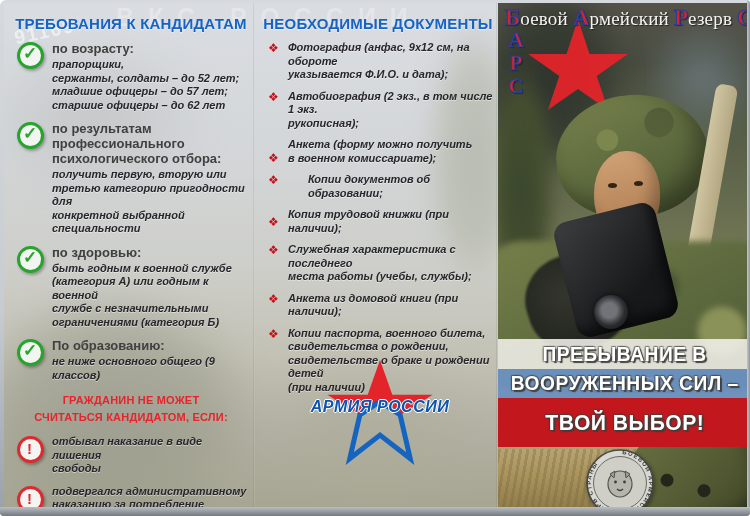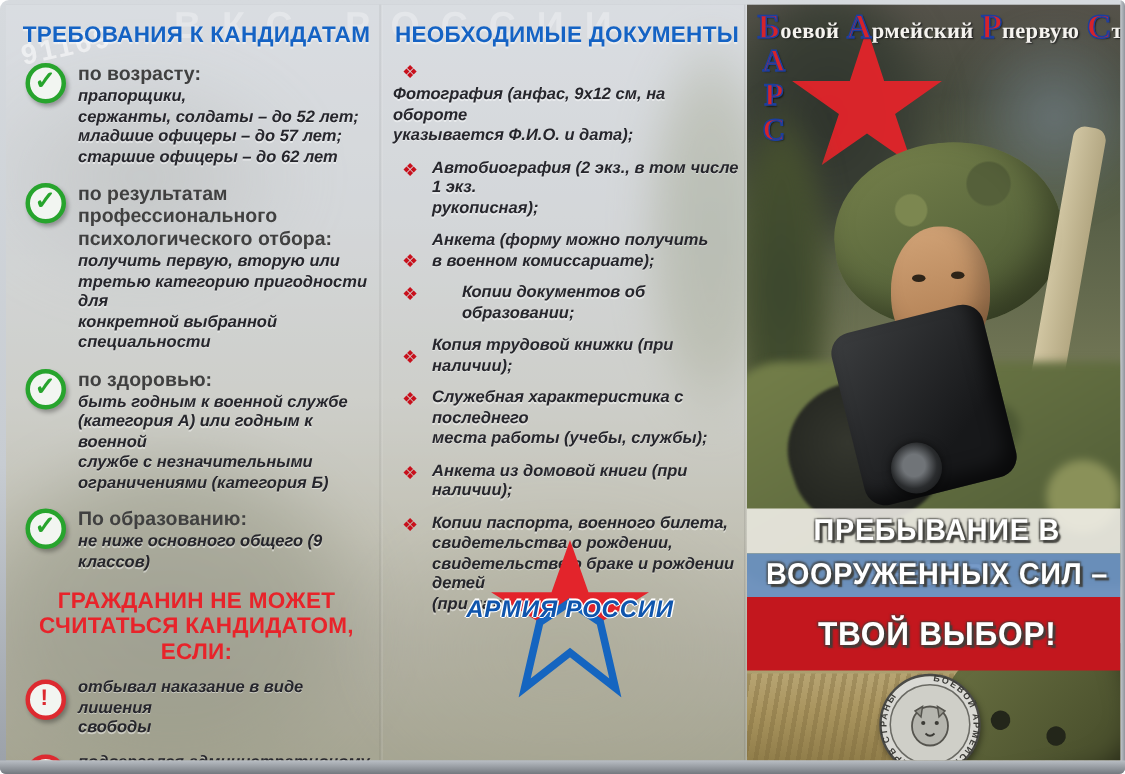--- a/index.html
+++ b/index.html
@@ -30,21 +30,21 @@
   .item{display:flex;margin-bottom:9px;}
   .ic{flex:0 0 21px;width:21px;height:21px;margin:1px 8px 0 5px;border-radius:50%;background:#f2f5f1;
     position:relative;box-shadow:1.5px 2px 3px rgba(0,0,0,.30);}
   .ic-check{border:3px solid #27a42d;}
   .ic-check::after{content:"\2713";position:absolute;left:3px;top:-2px;color:#27a42d;font-size:17px;font-weight:bold;}
   .ic-warn{border:3px solid #dd2a30;}
   .ic-warn::after{content:"!";position:absolute;left:7px;top:1px;color:#dd2a30;font-size:15px;font-weight:bold;}
   .head-blue{font-size:13px;line-height:15px;font-weight:bold;color:#404040;white-space:pre-line;margin-bottom:2px;}
   .body-it{font-size:11px;line-height:13.5px;font-weight:bold;font-style:italic;color:#26262c;white-space:pre-line;
     text-shadow:0 1px 0 rgba(255,255,255,.45);}
-  .red-title{font-size:15px;line-height:17px;font-weight:bold;color:#e8232a;text-align:center;margin:10px 0 9px;
+  .red-title{font-size:11px;line-height:17px;font-weight:bold;color:#e8232a;text-align:center;margin:10px 0 9px;
     white-space:pre-line;letter-spacing:.2px;}
   .blt{flex:0 0 16px;width:16px;margin:0 4px 0 6px;color:#c8101c;font-size:12px;font-style:normal;}
   .blt::after{content:"\2756";}
 
   .col-left{position:absolute;left:8px;top:8px;width:238px;}
   .col-mid{position:absolute;left:258px;top:8px;width:232px;}
 
   
   .army-logo{position:absolute;left:320px;top:354px;width:112px;height:108px;}
   .army-logo svg{width:100%;height:100%;}
@@ -88,21 +88,21 @@
                linear-gradient(180deg,#b7a472,#a8935d 45%,#8f7c49);}
   .kneepad{right:-16px;top:424px;width:136px;height:104px;background:linear-gradient(145deg,#6a7142,#4c522e 70%);
     border-radius:40px;transform:rotate(-12deg);box-shadow:inset -10px -12px 18px rgba(0,0,0,.5);}
   .kneedot{position:absolute;width:13px;height:13px;border-radius:50%;background:#23261a;}
   .kd1{left:30px;top:40px;} .kd2{left:64px;top:58px;}
 
   .cover-title{position:absolute;left:7px;top:3px;width:244px;display:flex;align-items:baseline;gap:5px;
     font-family:"Liberation Serif",serif;white-space:nowrap;}
   .cap{font-size:23px;font-weight:bold;color:#d5232b;-webkit-text-stroke:1px #1c3f9e;
     text-shadow:1px 1px 1px rgba(0,0,0,.55);line-height:24px;}
-  .rest{font-size:15px;font-weight:bold;color:#f5f3ef;letter-spacing:.2px;text-shadow:1px 1px 1px #222;}
+  .rest{font-size:19px;font-weight:normal;color:#f5f3ef;letter-spacing:.2px;text-shadow:1px 1px 1px #222;}
   .acronym{position:absolute;left:5px;top:26px;width:26px;text-align:center;font-family:"Liberation Serif",serif;}
   .acronym .cap{display:block;font-size:21px;line-height:23px;}
 
   .band{position:absolute;left:0;width:100%;text-align:center;font-weight:bold;color:#fff;}
   .band span{display:inline-block;transform:scaleX(.96);letter-spacing:.5px;
     text-shadow:2px 2px 1px rgba(62,62,58,.95),-1px -1px 1px rgba(62,62,58,.55),1px -1px 1px rgba(62,62,58,.55),-1px 1px 1px rgba(62,62,58,.55);}
   .band-white{top:336px;height:30px;line-height:30px;font-size:20px;background:rgba(243,240,234,.88);}
   .band-blue{top:366px;height:29px;line-height:29px;font-size:20px;background:rgba(108,146,196,.93);}
   .band-red{top:395px;height:49px;line-height:49px;font-size:22px;background:#c3171e;}
 
@@ -197,21 +197,21 @@
           </div>
 
         </div>
     </div>
 
     <div class="col-mid">
       <div class="blue-title">НЕОБХОДИМЫЕ ДОКУМЕНТЫ</div>
 
       <div>
 
-          <div class="item" style="margin-bottom:8px;flex-direction:column;">
+          <div class="item" style="margin-bottom:8px;">
             <span class="blt"></span>
             <div class="body-it">Фотография (анфас, 9х12 см, на обороте
 указывается Ф.И.О. и дата);</div>
           </div>
 
           <div class="item" style="margin-bottom:8px;">
             <span class="blt"></span>
             <div class="body-it">Автобиография (2 экз., в том числе 1 экз.
 рукописная);</div>
           </div>
@@ -281,21 +281,21 @@
         <span class="kneedot kd1"></span>
         <span class="kneedot kd2"></span>
       </div>
 
       <div class="cover-title">
 
           <span><span class="cap">Б</span><span class="rest">оевой</span></span>
 
           <span><span class="cap">А</span><span class="rest">рмейский</span></span>
 
-          <span><span class="cap">Р</span><span class="rest">первую</span></span>
+          <span><span class="cap">Р</span><span class="rest">езерв</span></span>
 
           <span><span class="cap">С</span><span class="rest">траны</span></span>
         </div>
 
       <div class="acronym">
 
           <span class="cap">А</span>
 
           <span class="cap">Р</span>
 

